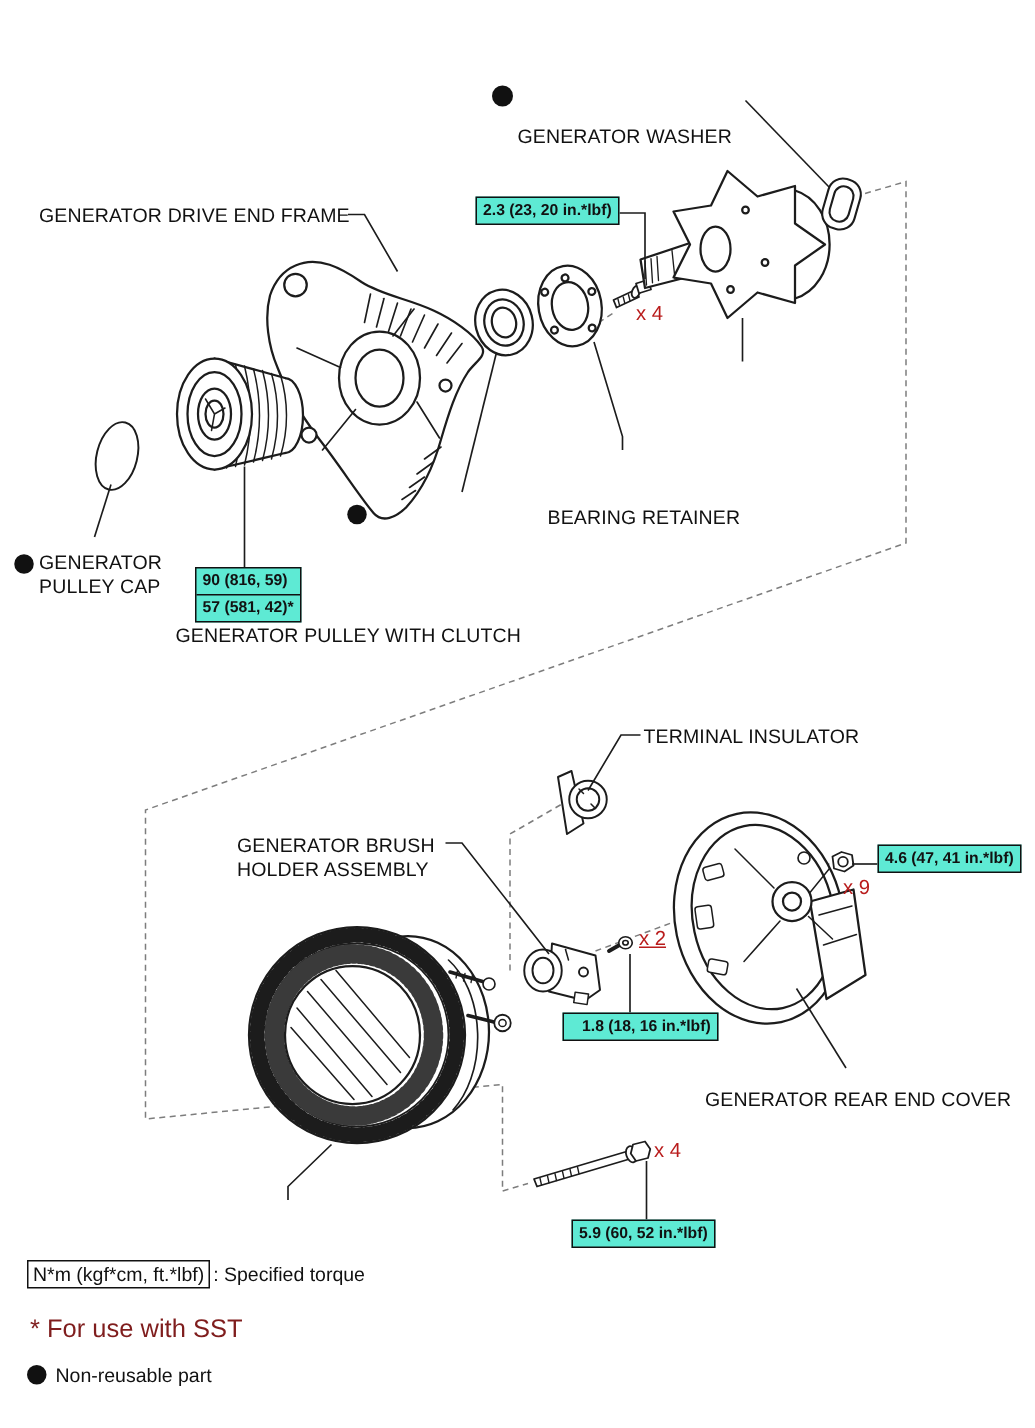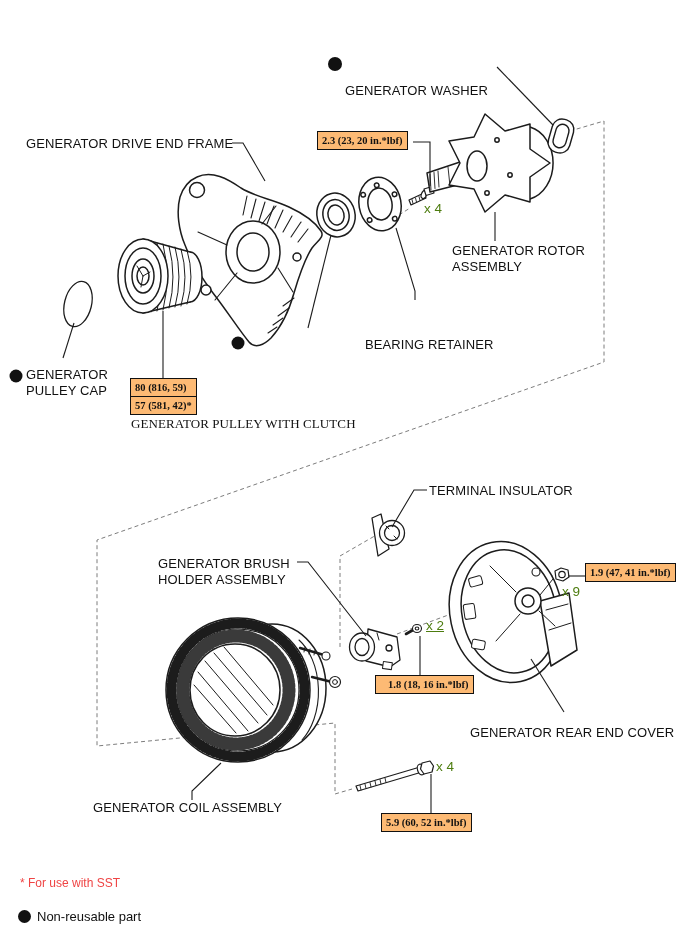--- a/index.html
+++ b/index.html
@@ -5,33 +5,32 @@
   html,body{margin:0;padding:0;background:#fff;}
   .canvas{
     position:relative;width:690px;height:952px;background:#ffffff;
     font-family:"Liberation Sans", sans-serif;color:#111;overflow:hidden;
   }
   .art-layer{position:absolute;left:0;top:0;width:690px;height:952px;}
   .lbl{
     position:absolute;font-size:13px;line-height:16px;color:#111;
     white-space:pre-line;letter-spacing:.1px;
   }
-  .qty{position:absolute;font-size:13.5px;color:#4d7c0f;white-space:nowrap;}
+  .qty{position:absolute;font-size:13.5px;color:#b91c1c;white-space:nowrap;}
   .tbox{
-    position:absolute;border:1.5px solid #111;background:#fdba74;color:#111;
+    position:absolute;border:1.5px solid #111;background:#5eead4;color:#111;
     font-weight:bold;font-size:10.5px;line-height:13px;padding:2px 4px;
     white-space:nowrap;
-    font-family:Liberation Serif, serif;
   }
   .tbox.multi{padding:0;}
   .tbox.multi .row{padding:2px 4px;}
   .tbox.multi .row + .row{border-top:1.3px solid #111;}
   .legend{position:absolute;left:18px;top:840px;display:flex;align-items:center;font-size:13px;}
   .legend .unitbox{border:1.3px solid #111;padding:1px 3px;margin-right:2px;white-space:nowrap;}
-  .note{position:absolute;font-size:12px;color:#ef4444;white-space:nowrap;}
+  .note{position:absolute;font-size:17px;color:#7f1d1d;white-space:nowrap;}
   .bullet-row{position:absolute;display:flex;align-items:center;gap:6px;font-size:13px;}
   .dot{width:13px;height:13px;border-radius:50%;background:#111;display:inline-block;flex:0 0 auto;}
 </style>
 </head>
 <body>
 
 <div class="canvas">
 
   <svg class="art-layer" width="690" height="952" viewBox="0 0 690 952" xmlns="http://www.w3.org/2000/svg">
 
@@ -223,49 +222,50 @@
 
     <g fill="#111" stroke="none">
       <circle cx="335" cy="64" r="7"></circle>
       <circle cx="238" cy="343" r="6.5"></circle>
       <circle cx="16" cy="376" r="6.5"></circle>
     </g>
   </svg>
 
   <div class="lbl" style="left:345px;top:57px;margin-top:26px;">GENERATOR WASHER</div>
   <div class="lbl" style="left:14px;top:136px;margin-left:12px;">GENERATOR DRIVE END FRAME</div>
-  <div class="lbl" style="left:452px;top:243px;">GENERATOR ROTOR
-ASSEMBLY</div>
   <div class="lbl" style="left:365px;top:301px;margin-top:36px;">BEARING RETAINER</div>
   <div class="lbl" style="left:26px;top:367px;">GENERATOR
 PULLEY CAP</div>
-  <div class="lbl" style="left:131px;top:416px;font-family:Liberation Serif, serif;">GENERATOR PULLEY WITH CLUTCH</div>
+  <div class="lbl" style="left:117px;top:416px;">GENERATOR PULLEY WITH CLUTCH</div>
   <div class="lbl" style="left:429px;top:483px;">TERMINAL INSULATOR</div>
   <div class="lbl" style="left:158px;top:556px;">GENERATOR BRUSH
 HOLDER ASSEMBLY</div>
   <div class="lbl" style="left:470px;top:725px;">GENERATOR REAR END COVER</div>
-  <div class="lbl" style="left:93px;top:800px;">GENERATOR COIL ASSEMBLY</div>
 
   <div class="tbox" style="left:317px;top:131px;">2.3 (23, 20 in.*lbf)</div>
   <div class="qty" style="left:424px;top:201px;">x 4</div>
 
   <div class="tbox multi" style="left:130px;top:378px;">
-    <div class="row">80 (816, 59)</div>
+    <div class="row">90 (816, 59)</div>
     <div class="row">57 (581, 42)*</div>
   </div>
 
-  <div class="tbox" style="left:585px;top:563px;">1.9 (47, 41 in.*lbf)</div>
+  <div class="tbox" style="left:585px;top:563px;">4.6 (47, 41 in.*lbf)</div>
   <div class="qty" style="left:562px;top:584px;">x 9</div>
 
   <div class="tbox" style="left:375px;top:675px;padding-left:12px;">1.8 (18, 16 in.*lbf)</div>
   <div class="qty" style="left:426px;top:618px;text-decoration:underline;">x 2</div>
 
   <div class="tbox" style="left:381px;top:813px;">5.9 (60, 52 in.*lbf)</div>
   <div class="qty" style="left:436px;top:759px;">x 4</div>
 
+  <div class="legend">
+    <span class="unitbox">N*m (kgf*cm, ft.*lbf)</span>
+    <span>: Specified torque</span>
+  </div>
 
   <div class="note" style="left:20px;top:876px;">* For use with SST</div>
 
   <div class="bullet-row" style="left:18px;top:909px;justify-content:center;">
     <span class="dot"></span>
     <span>Non-reusable part</span>
   </div>
 
 </div>
 

